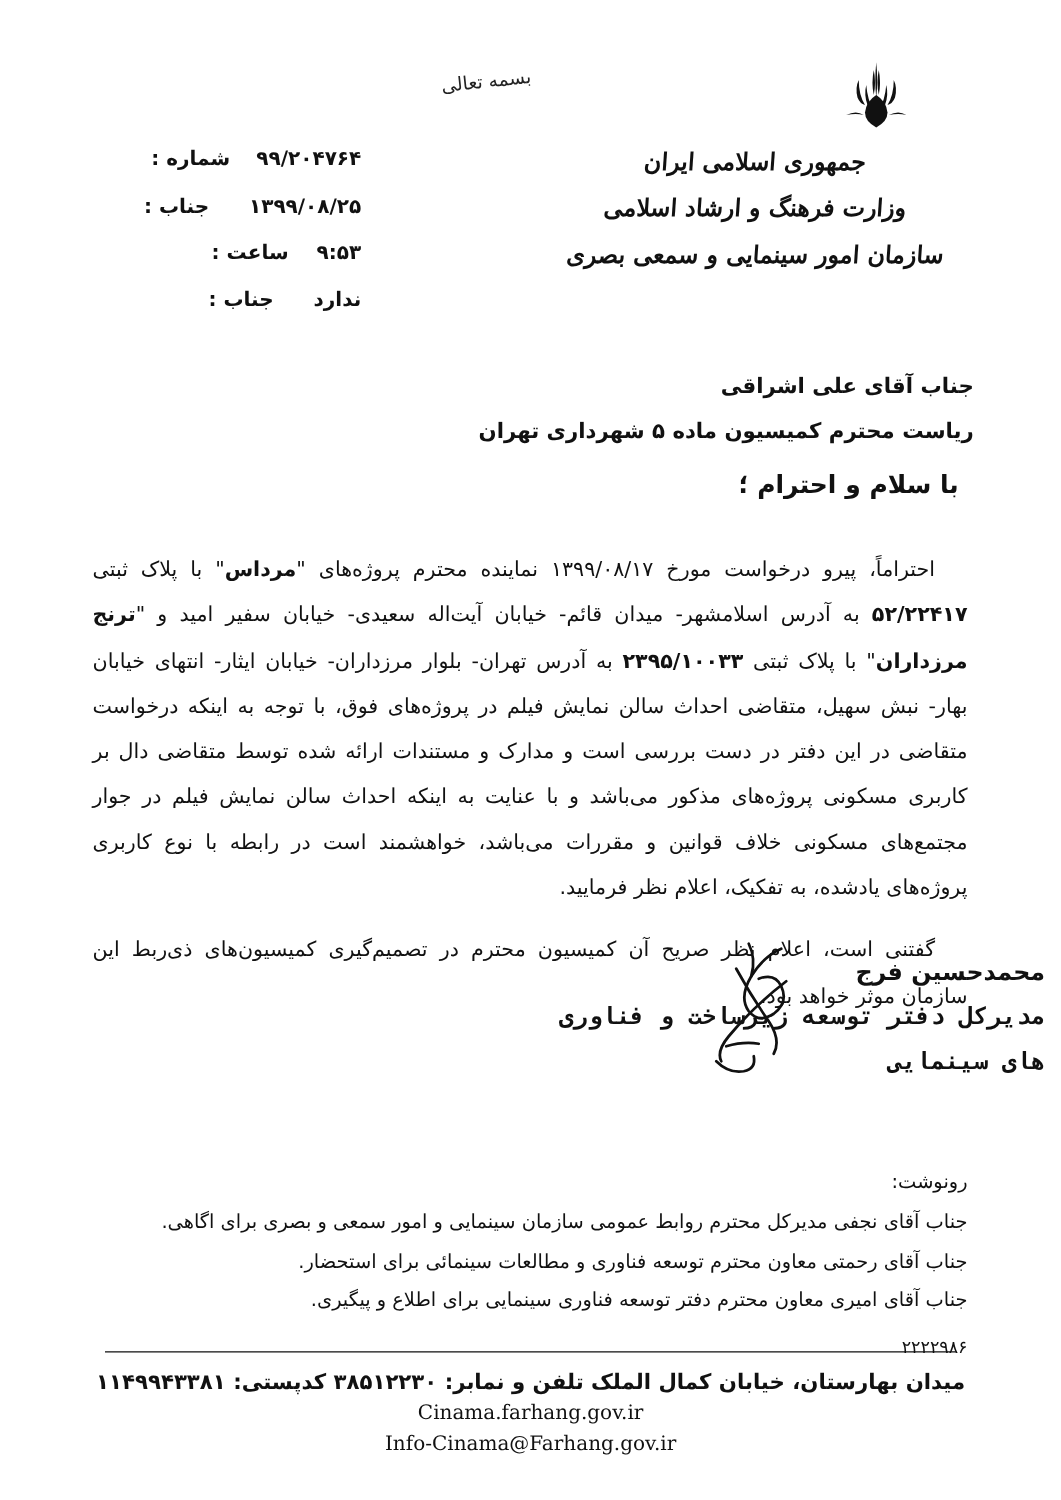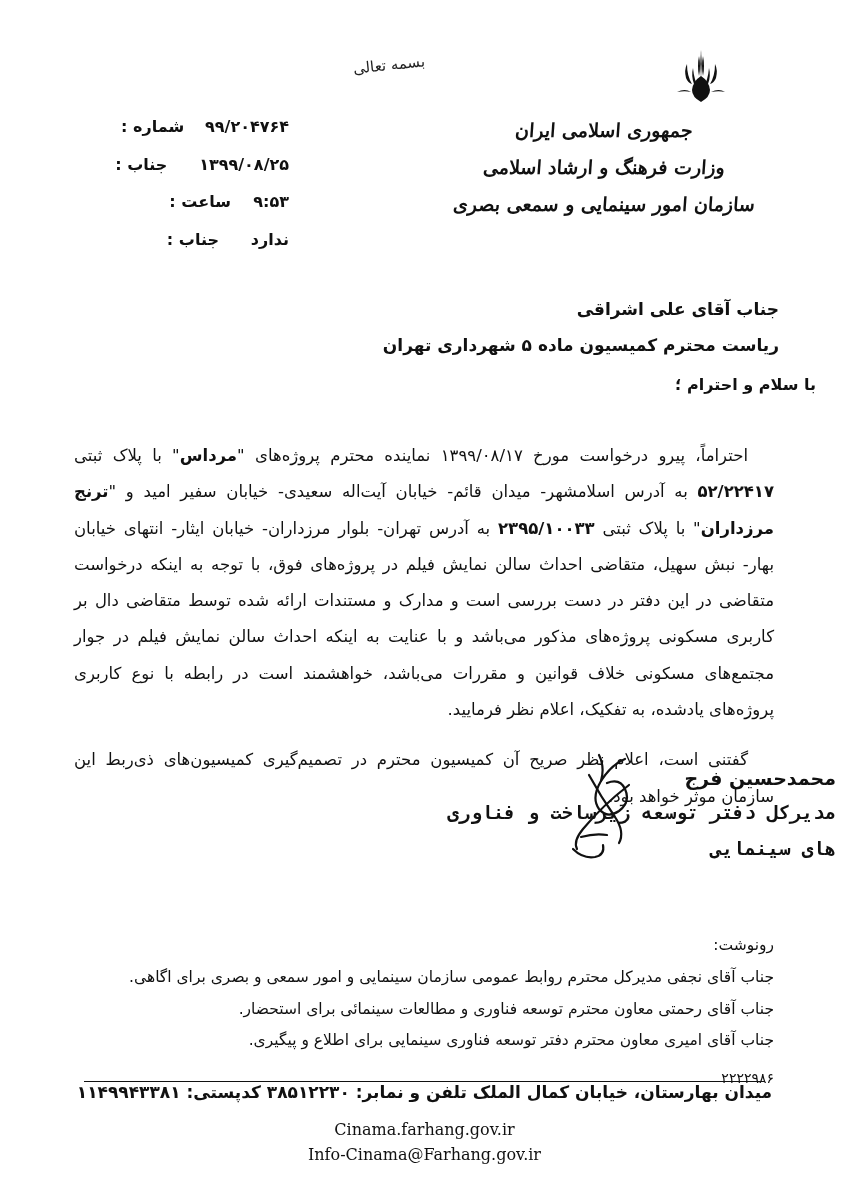--- a/index.html
+++ b/index.html
@@ -105,23 +105,23 @@
     line-height: 2.1;
     text-align: right;
     padding-right: 70px;
     box-sizing: border-box;
   }
   .salutation {
     position: absolute;
     top: 375px;
     right: 0;
     width: 760px;
-    padding-right: 33px;
+    padding-right: 82px;
     box-sizing: border-box;
-    font-size: 16px;
+    font-size: 20px;
     font-weight: 700;
     text-align: right;
   }
 
   
   .body-text {
     position: absolute;
     top: 438px;
     right: 75px;
     width: 700px;
@@ -185,21 +185,21 @@
   .footer-rule {
     position: absolute;
     bottom: 118px;
     right: 84px;
     left: 84px;
     border-top: 1.6px solid #111;
   }
   .footer-line1 {
     font-size: 17px;
     font-weight: 700;
-    margin-bottom: 16px;
+    margin-bottom: 2px;
   }
   .footer-line2, .footer-line3 {
     font-size: 16px;
     direction: ltr;
     font-family: "DejaVu Serif", "Liberation Serif", serif;
     line-height: 1.55;
   }
 </style>
 </head>
 <body>

